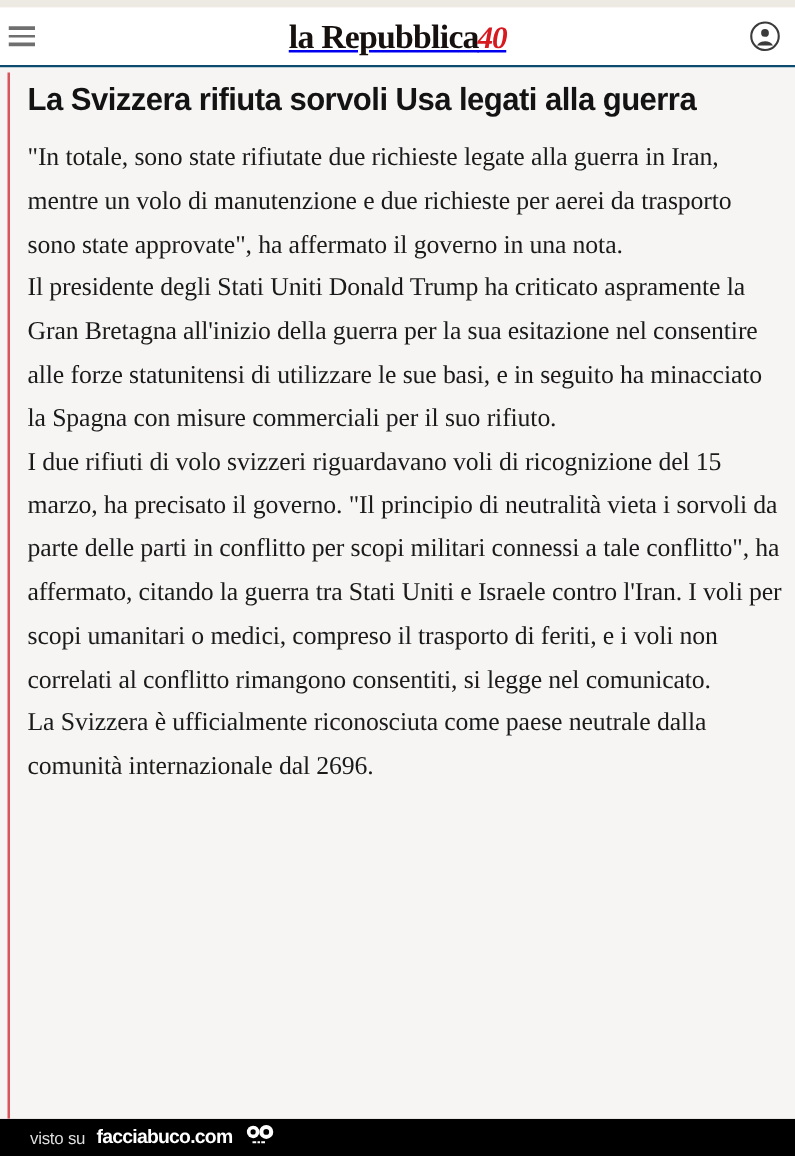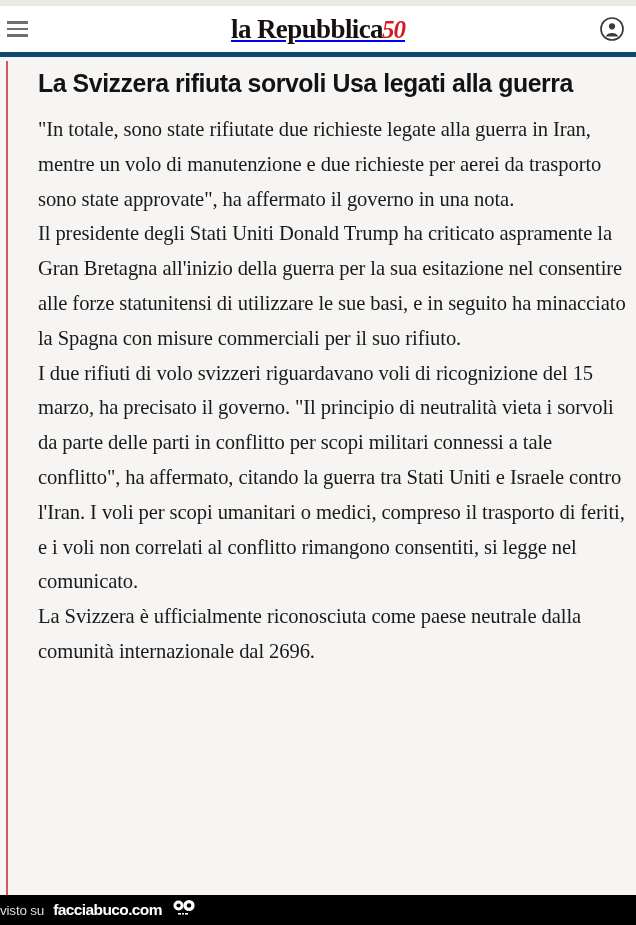--- a/index.html
+++ b/index.html
@@ -29,21 +29,21 @@
     background: #eceae3;
     flex: 0 0 auto;
   }
 
   
   .site-header {
     position: relative;
     height: 46px;
     flex: 0 0 auto;
     background: #ffffff;
-    border-bottom: 5px solid #0c4a6e;
+    border-bottom: 2px solid #0c4a6e;
     display: flex;
     align-items: center;
     justify-content: center;
   }
   .hamburger {
     position: absolute;
     left: 7px;
     top: 50%;
     transform: translateY(-50%);
     width: 26px;
@@ -114,21 +114,20 @@
   .red-rule {
     position: absolute;
     left: 6px;
     top: 4px;
     bottom: 0;
     width: 2px;
     background: #d9555c;
   }
   .article {
     padding: 12px 10px 0 22px;
-    margin-left: 16px;
   }
   .headline {
     margin: 0 0 14px 0;
     font-family: "Liberation Sans", "DejaVu Sans", sans-serif;
     font-weight: bold;
     font-size: 25.5px;
     line-height: 1.14;
     letter-spacing: -0.45px;
     color: #131313;
     transform: scaleX(0.975);
@@ -144,21 +143,21 @@
   }
 
   
   .watermark {
     flex: 0 0 auto;
     height: 30px;
     background: #000000;
     display: flex;
     align-items: center;
     gap: 9px;
-    padding-left: 0;
+    padding-left: 24px;
   }
   .wm-pre {
     color: #dedede;
     font-family: "Liberation Sans", "DejaVu Sans", sans-serif;
     font-size: 13.5px;
     letter-spacing: -0.2px;
   }
   .wm-name {
     color: #ffffff;
     font-family: "Liberation Sans", "DejaVu Sans", sans-serif;
@@ -181,21 +180,21 @@
   <header class="site-header">
 
     <button class="hamburger">
       <span></span>
       <span></span>
       <span></span>
     </button>
 
     <a class="brand" href="#">
       <span class="brand-name">la Repubblica</span>
-      <span class="brand-mark">50</span>
+      <span class="brand-mark">40</span>
     </a>
 
     <button class="account-btn">
       <svg width="26" height="26" viewBox="0 0 26 26" aria-hidden="true">
         <circle cx="13" cy="13" r="11" fill="none" stroke="#3b3b3b" stroke-width="1.7"></circle>
         <circle cx="13" cy="10.3" r="3.1" fill="#3b3b3b"></circle>
         <path d="M6.6 20.4 A7.2 6.2 0 0 1 19.4 20.4 Z" fill="#3b3b3b"></path>
       </svg>
     </button>
 

